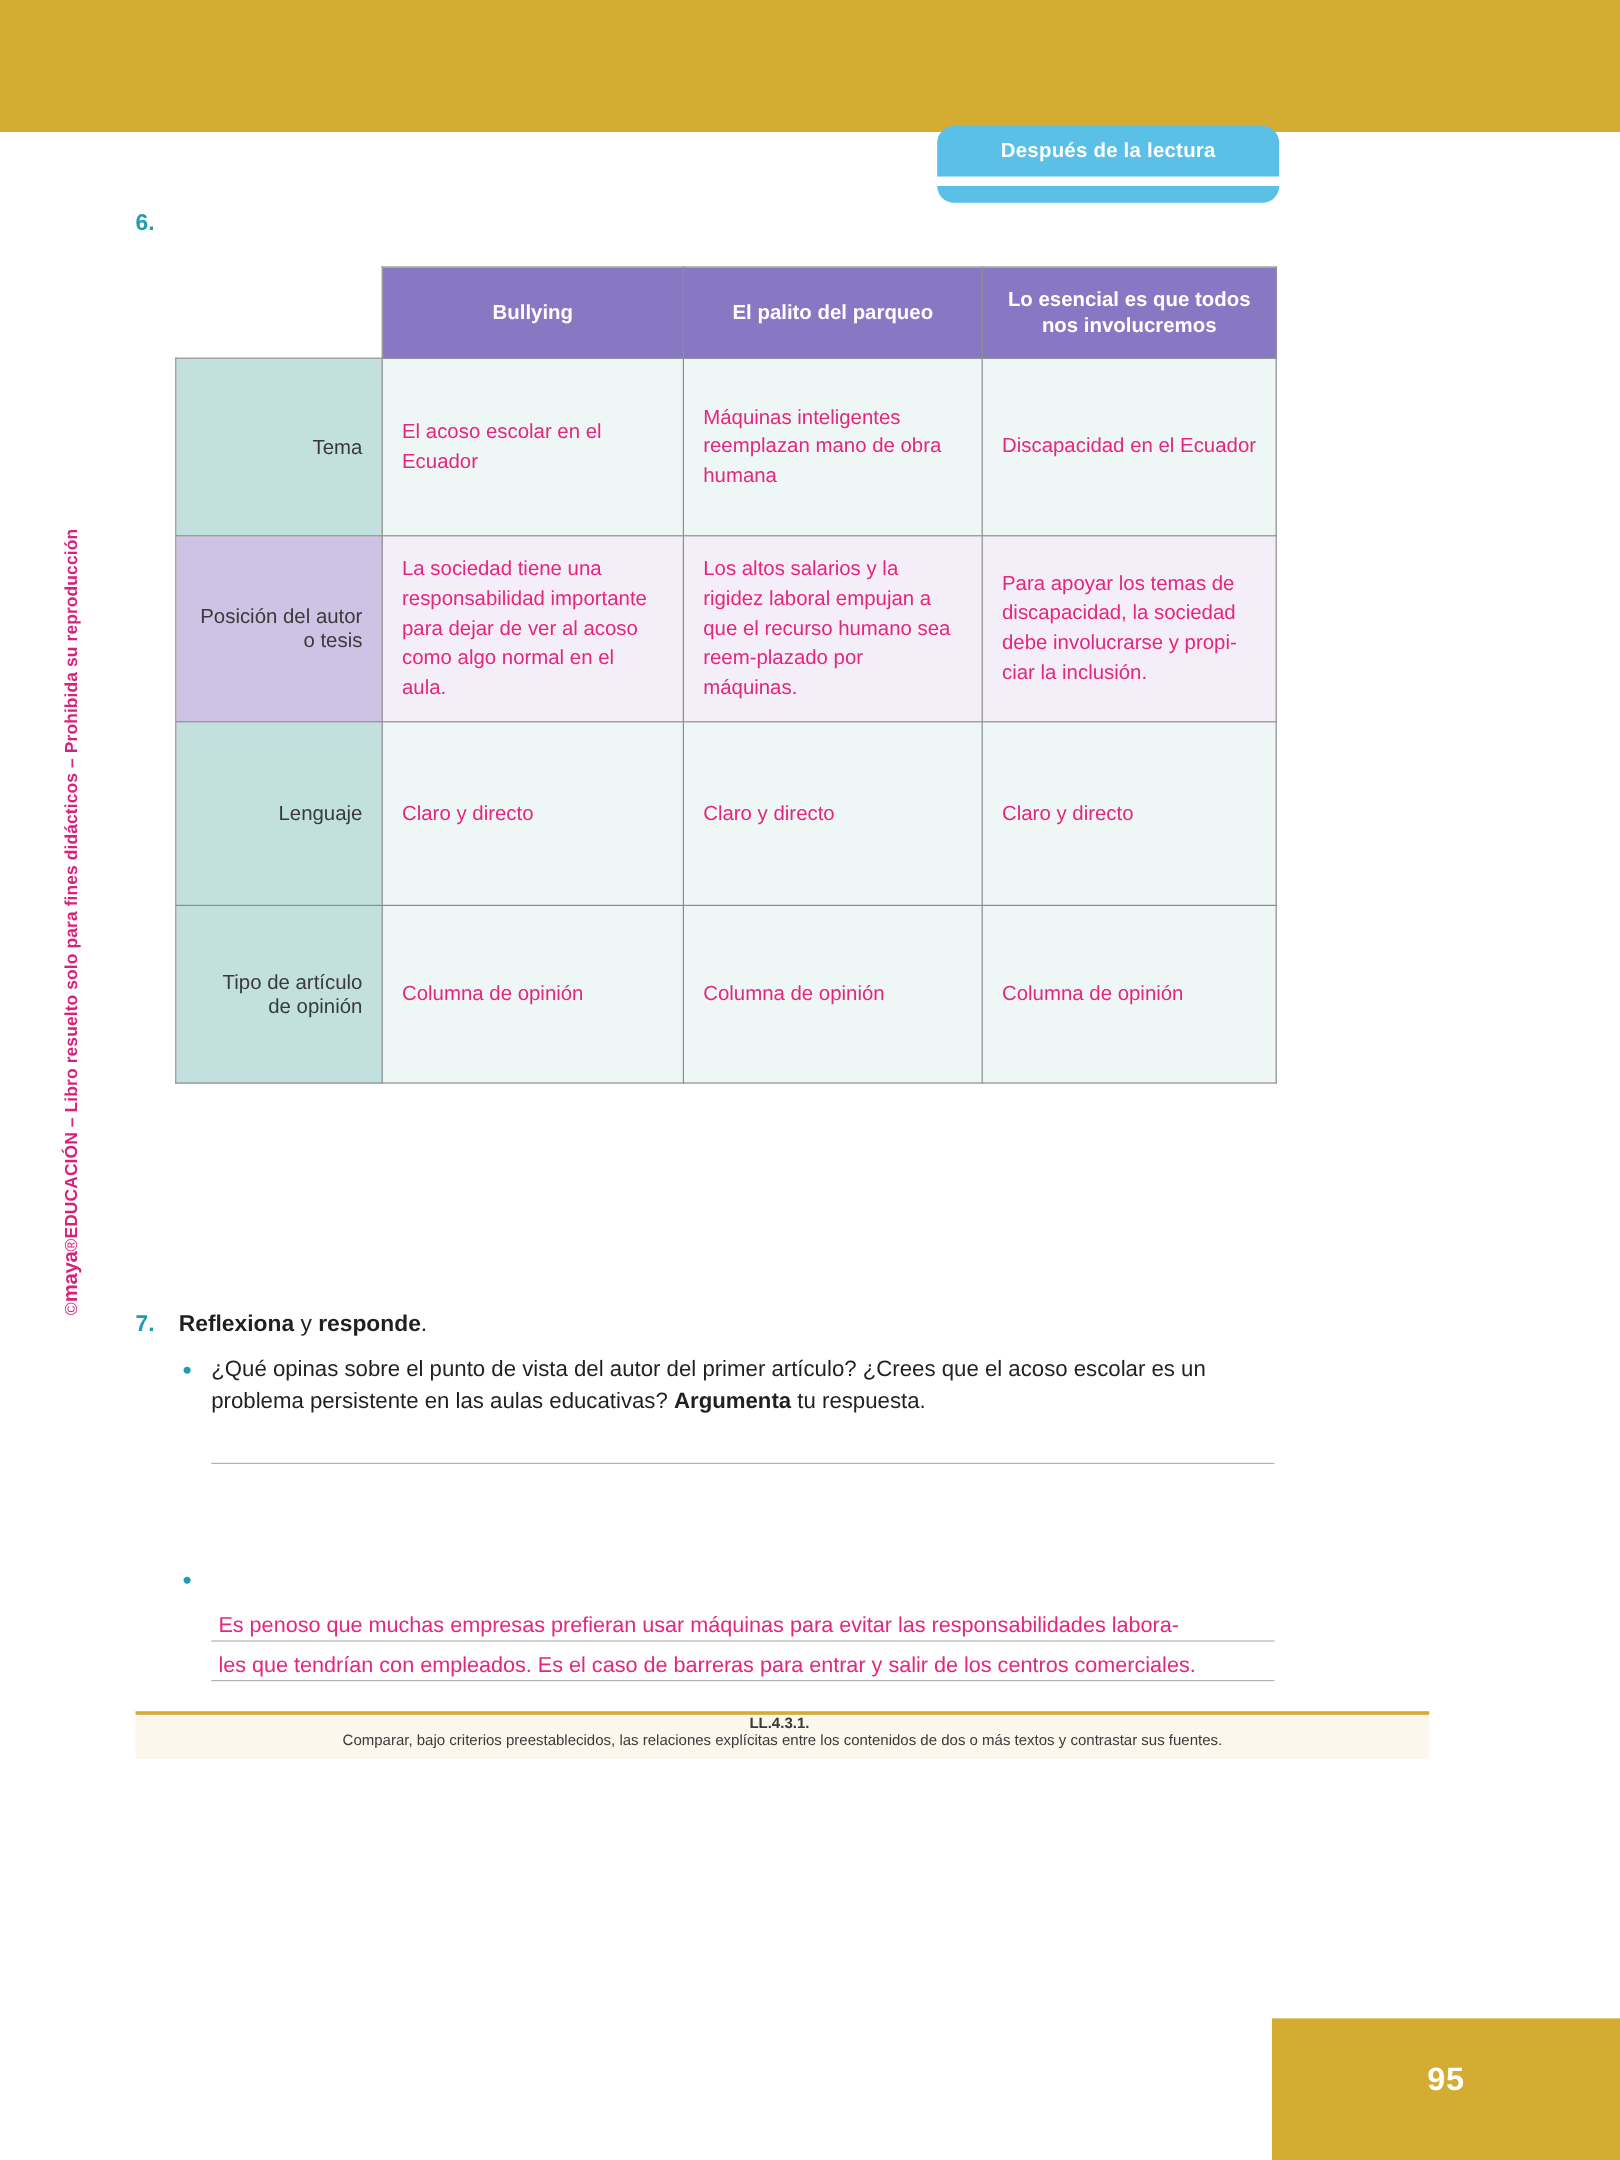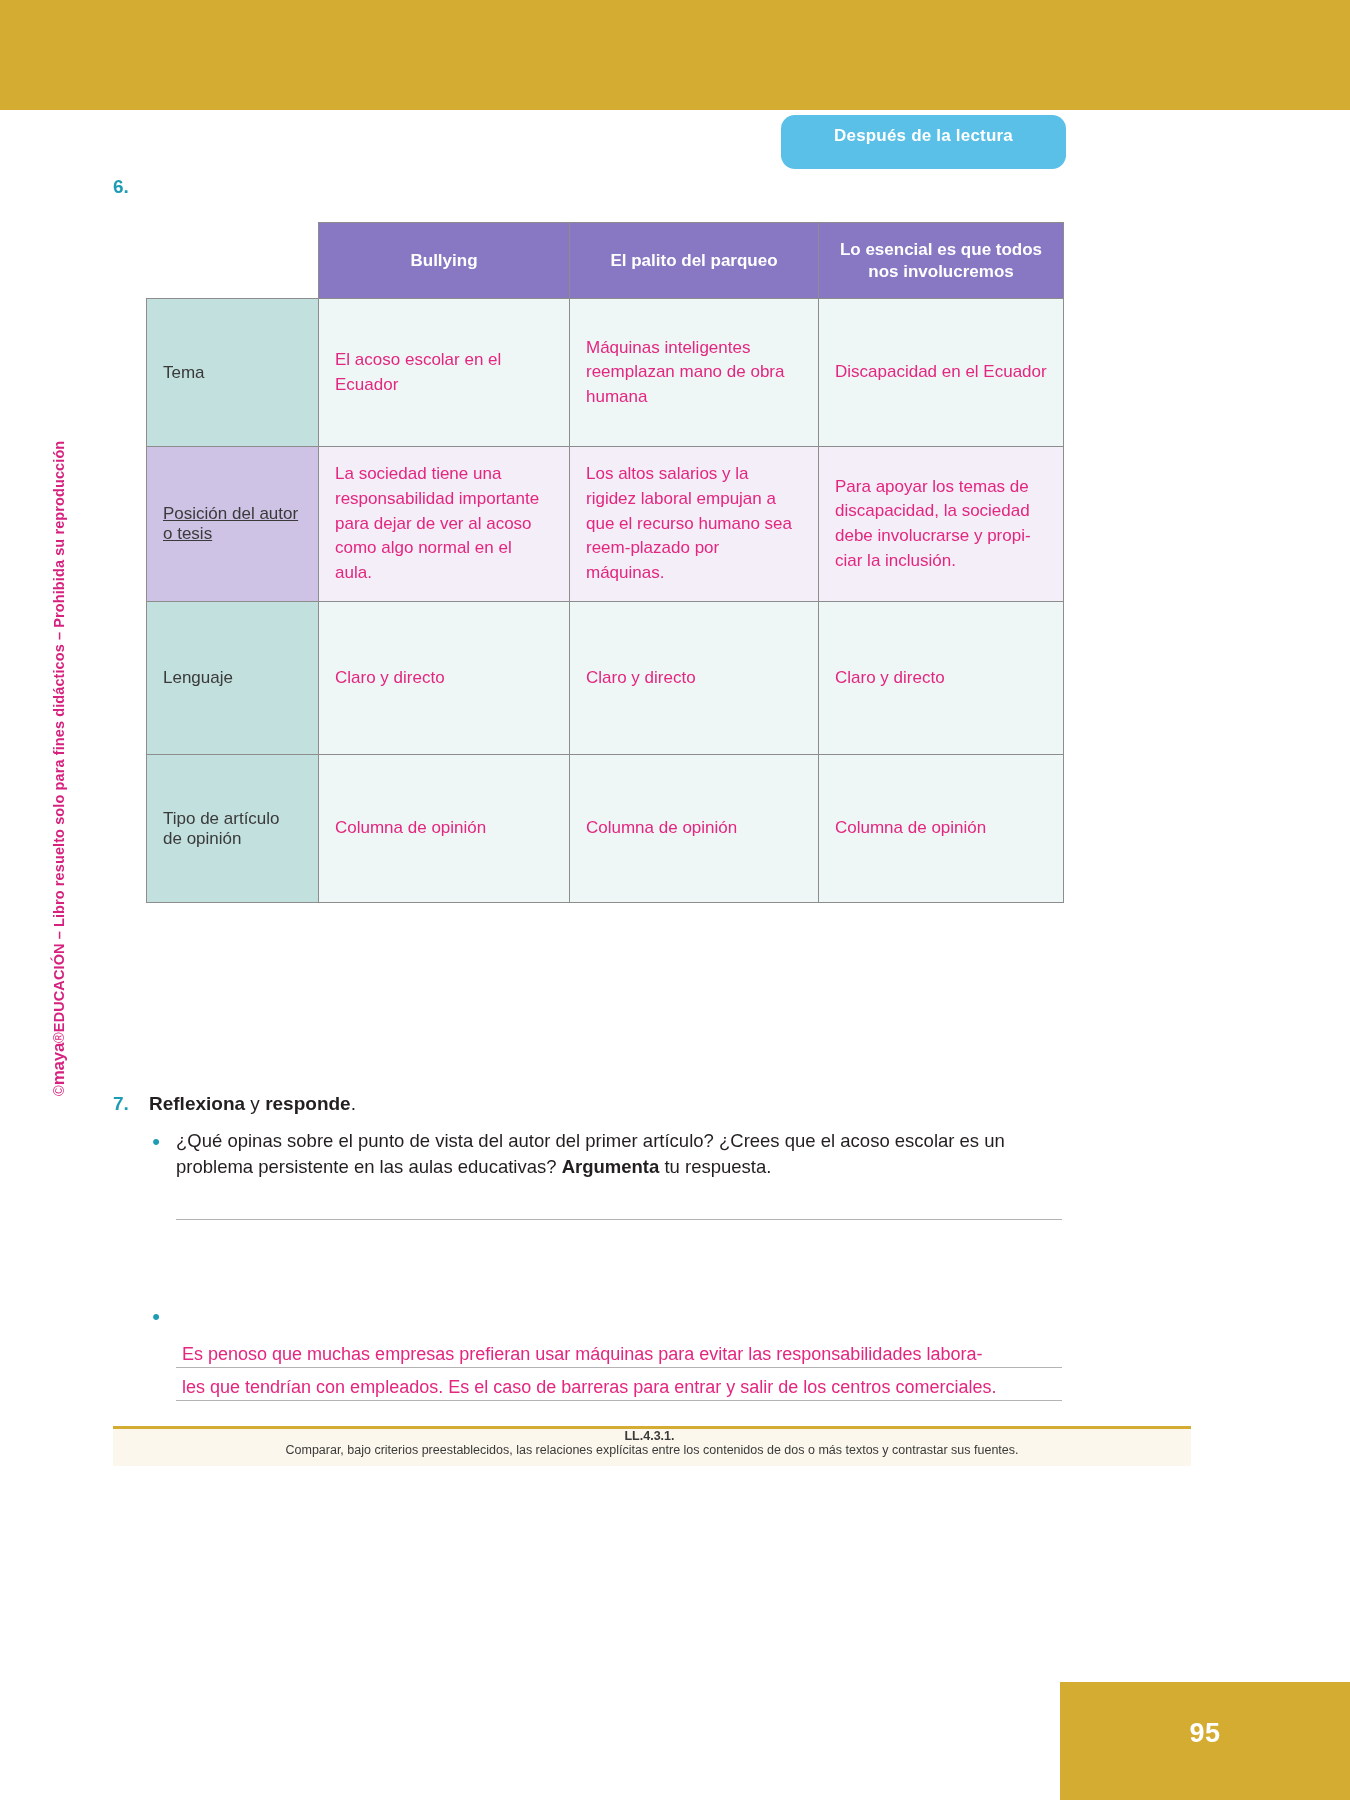--- a/index.html
+++ b/index.html
@@ -22,21 +22,21 @@
   }
   .page-number{
     position:absolute; right:0; bottom:0; width:290px; height:118px;
     color:#ffffff; font-size:27px; font-weight:700;
     display:flex; align-items:flex-start; justify-content:center;
     padding-top:36px; letter-spacing:.5px;
   }
 
   
   .section-tab{
-    position:absolute; left:781px; top:115px;
+    position:absolute; left:781px; top:105px;
     width:285px; height:42px;
     background:#5ac0e8;
     border-radius:14px 14px 0 0;
     color:#ffffff; font-size:17px; font-weight:700;
     display:flex; align-items:center; justify-content:center;
     letter-spacing:.2px;
   }
   .section-tab-skirt{
     position:absolute; left:781px; top:155px;
     width:285px; height:14px; background:#5ac0e8;
@@ -82,30 +82,30 @@
     vertical-align:middle;
     padding:14px 16px;
   }
   .cmp .corner{ border:none; background:transparent; }
   .cmp thead th{
     background:#8878c3; color:#ffffff;
     font-size:17px; font-weight:700; text-align:center;
     height:76px; line-height:1.25;
   }
   .cmp .rowlabel{
-    text-align:left; font-size:17px; color:#3a3a3a;
+    text-align:right; font-size:17px; color:#3a3a3a;
   }
   .cmp .ans{
     font-size:17px; color:#e3267f; line-height:1.45;
     vertical-align:middle;
   }
   
   .r-teal .rowlabel{ background:#c2e0de; }
   .r-teal .ans{ background:#eff7f6; }
-  .r-lav  .rowlabel{ background:#cec3e4;text-decoration:underline; }
+  .r-lav  .rowlabel{ background:#cec3e4; }
   .r-lav  .ans{ background:#f4eef8; }
 
   .col-label{ width:172px; }
   .col-a{ width:251px; }
   .col-b{ width:249px; }
   .col-c{ width:245px; }
 
   
   .qblock{ position:absolute; left:150px; width:912px; }
   .bullet-row{ display:flex; gap:14px; }

